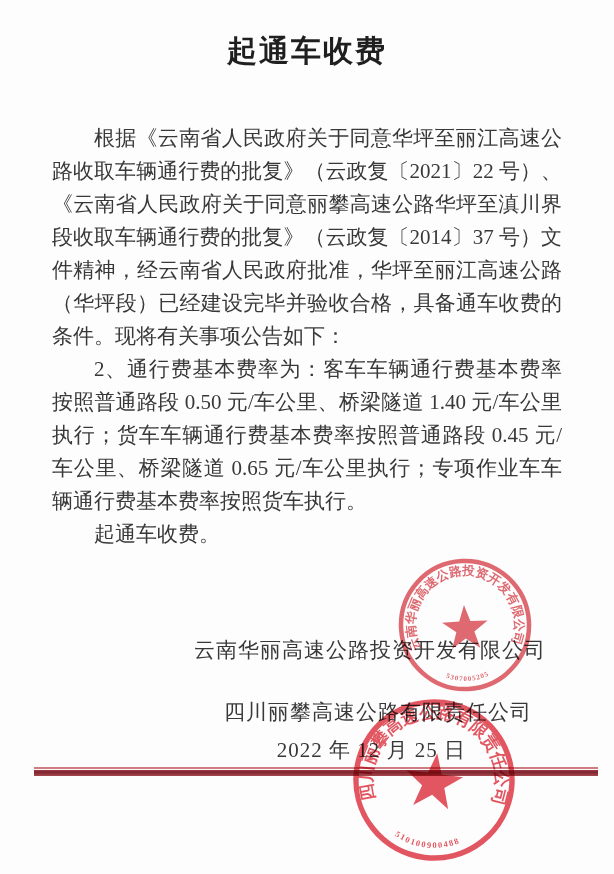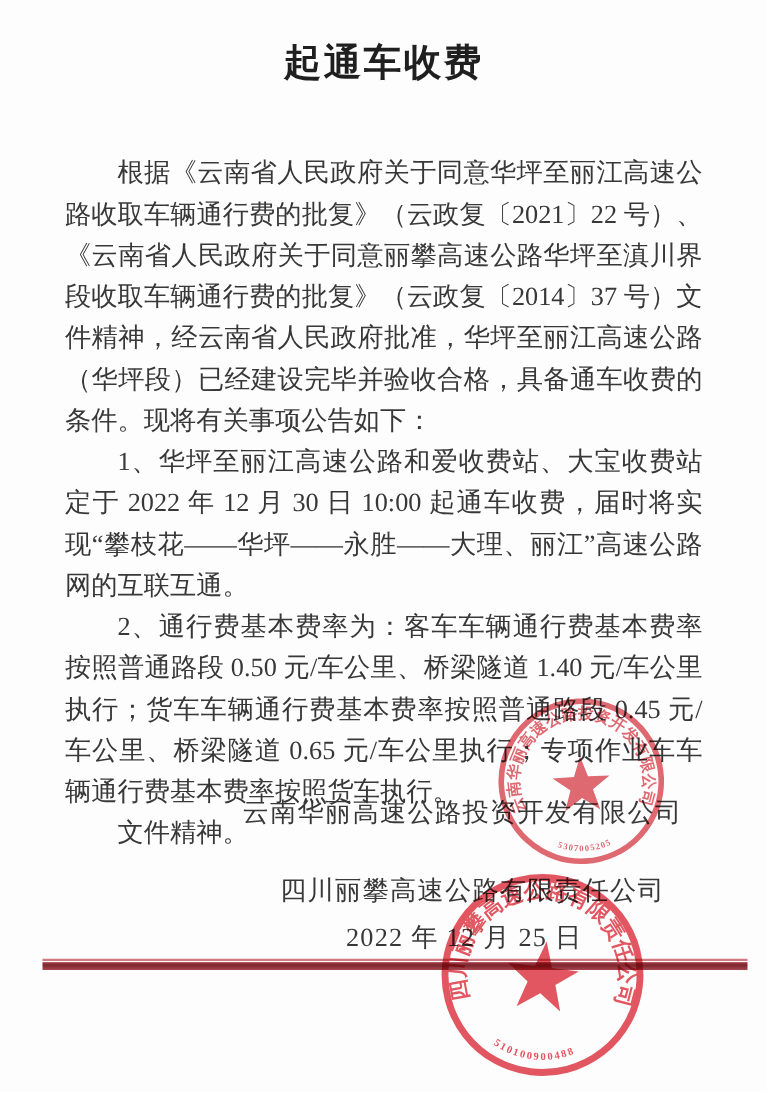--- a/index.html
+++ b/index.html
@@ -80,23 +80,22 @@
 <body>
 
 <div class="page">
 
   <div class="title">
     <div>起通车收费</div>
   </div>
 
   <div class="body-text">
     <p>根据《云南省人民政府关于同意华坪至丽江高速公路收取车辆通行费的批复》（云政复〔2021〕22 号）、《云南省人民政府关于同意丽攀高速公路华坪至滇川界段收取车辆通行费的批复》（云政复〔2014〕37 号）文件精神，经云南省人民政府批准，华坪至丽江高速公路（华坪段）已经建设完毕并验收合格，具备通车收费的条件。现将有关事项公告如下：</p>
-    <p>1、华坪至丽江高速公路和爱收费站、大宝收费站定于 2022 年 12 月 30 日 10:00 起通车收费，届时将实现“攀枝花——华坪——永胜——大理、丽江”高速公路网的互联互通。</p>
     <p>2、通行费基本费率为：客车车辆通行费基本费率按照普通路段 0.50 元/车公里、桥梁隧道 1.40 元/车公里执行；货车车辆通行费基本费率按照普通路段 0.45 元/车公里、桥梁隧道 0.65 元/车公里执行；专项作业车车辆通行费基本费率按照货车执行。</p>
-    <p>文件精神。</p>
+    <p>起通车收费。</p>
   </div>
 
   <div class="sig company1">云南华丽高速公路投资开发有限公司</div>
   <div class="sig company2">四川丽攀高速公路有限责任公司</div>
   <div class="sig date">2022 年 12 月 25 日</div>
 
   <div class="divider"></div>
 
   <svg class="stamp stamp1" viewBox="0 0 140 140">
     <defs>

